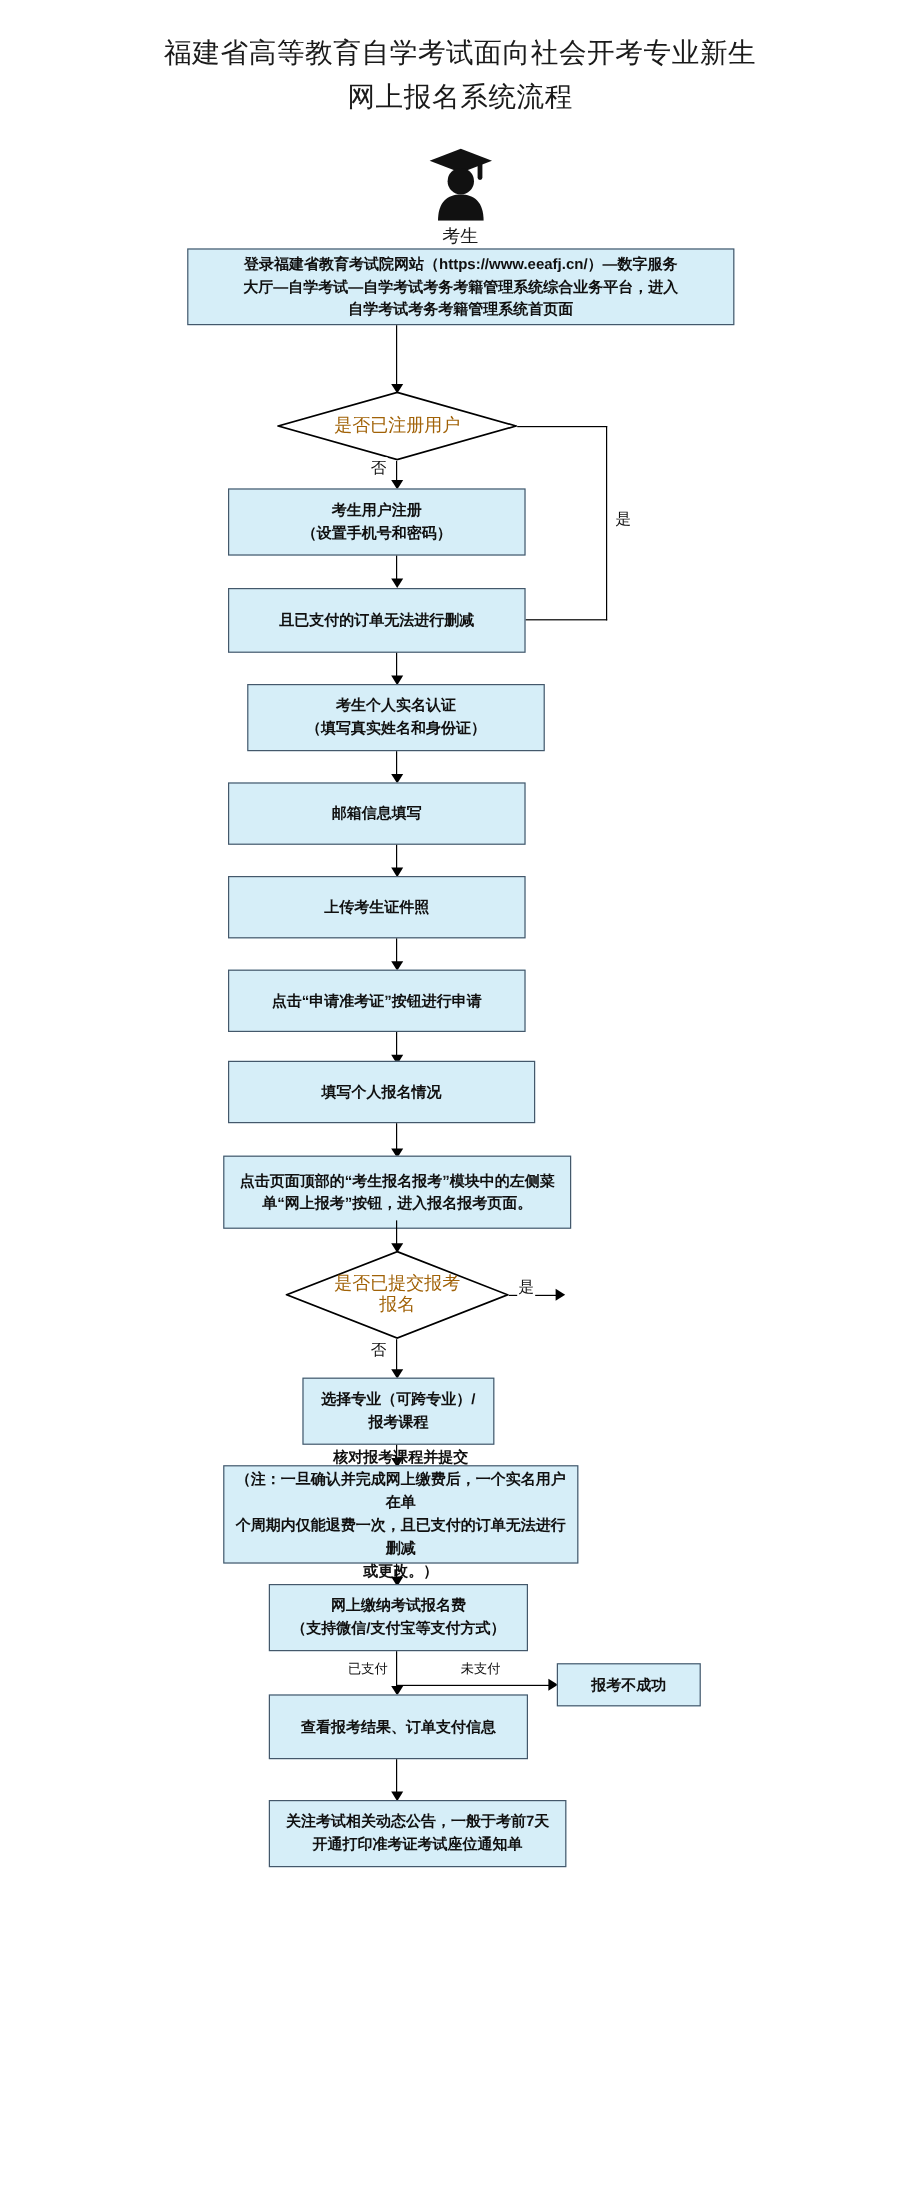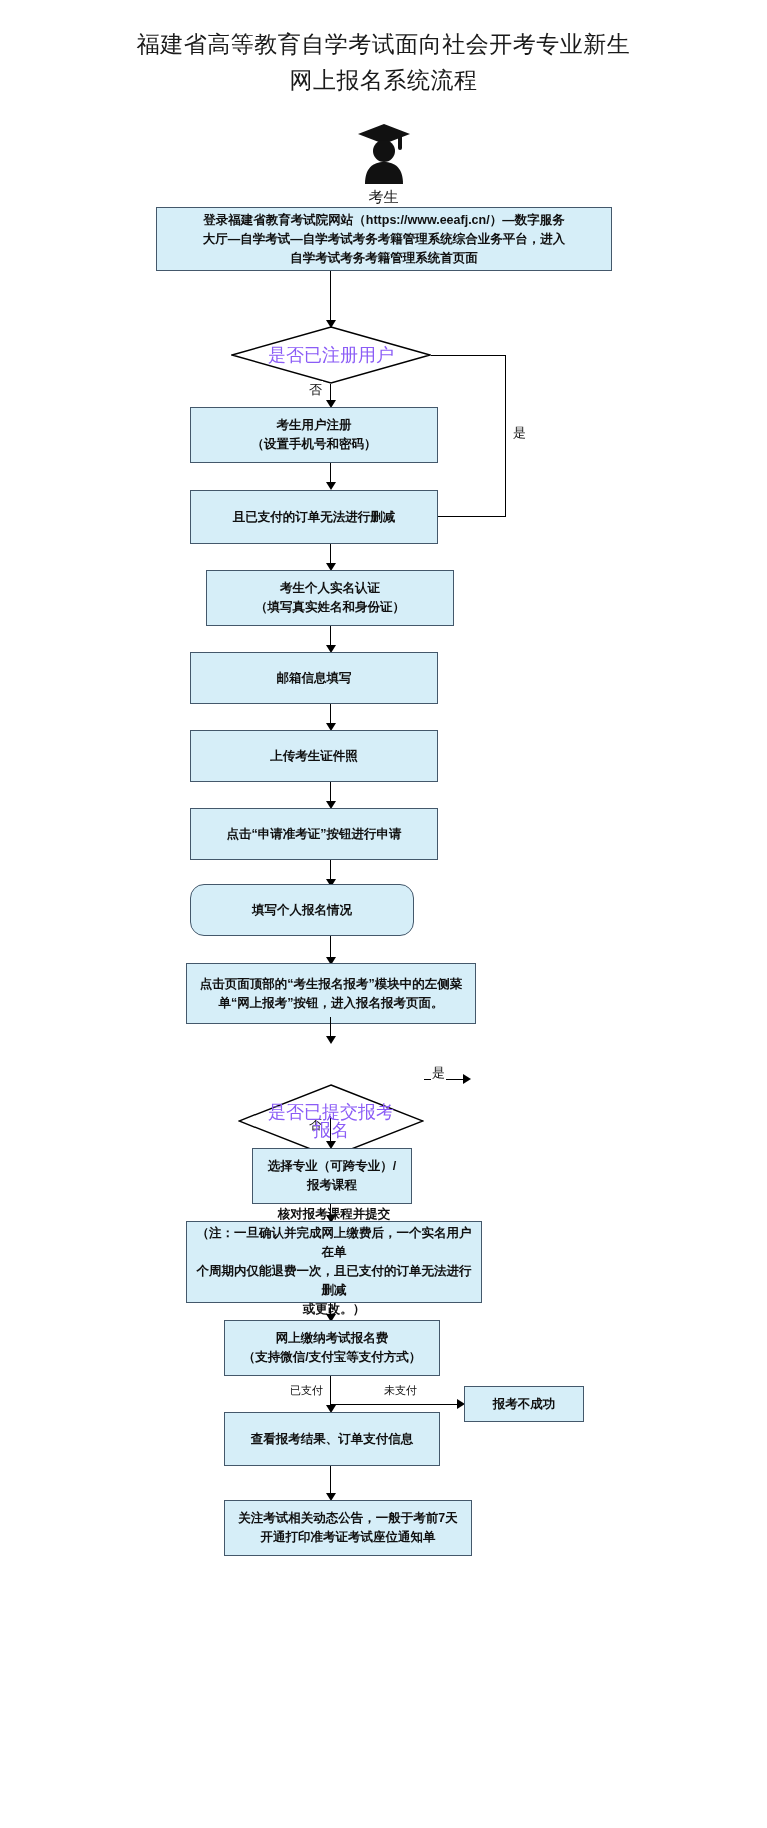--- a/index.html
+++ b/index.html
@@ -44,21 +44,21 @@
   }
 
   
   .diamond{
     position:absolute;
     display:flex;align-items:center;justify-content:center;
   }
   .diamond svg{position:absolute;left:0;top:0;}
   .diamond .dtext{
     position:relative;z-index:2;text-align:center;
-    font-size:18px;line-height:18px;color:#8b5cf6;
+    font-size:15px;line-height:18px;color:#a16207;
   }
 
   
   .vline{position:absolute;width:0;border-left:1.6px solid #000;}
   .hline{position:absolute;height:0;border-top:1.6px solid #000;}
   .arrow-down{
     position:absolute;width:0;height:0;
     border-left:5px solid transparent;
     border-right:5px solid transparent;
     border-top:8px solid #000;
@@ -170,38 +170,38 @@
   <div class="vline" style="left:330px;top:782px;height:22px;"></div>
   <div class="arrow-down" style="left:326px;top:801px;"></div>
 
   <div class="node" style="left:190px;top:808px;width:248px;height:52px;">
     <div>点击“申请准考证”按钮进行申请</div>
   </div>
 
   <div class="vline" style="left:330px;top:860px;height:22px;"></div>
   <div class="arrow-down" style="left:326px;top:879px;"></div>
 
-  <div class="node" style="left:190px;top:884px;width:224px;height:52px;border-radius:14px;">
+  <div class="node" style="left:190px;top:884px;width:256px;height:52px;">
     <div>填写个人报名情况</div>
   </div>
 
   <div class="vline" style="left:330px;top:936px;height:24px;"></div>
   <div class="arrow-down" style="left:326px;top:957px;"></div>
 
   <div class="node" style="left:186px;top:963px;width:290px;height:61px;">
     <div>
       <div>点击页面顶部的“考生报名报考”模块中的左侧菜</div>
       <div>单“网上报考”按钮，进入报名报考页面。</div>
     </div>
   </div>
 
   <div class="vline" style="left:330px;top:1017px;height:22px;"></div>
   <div class="arrow-down" style="left:326px;top:1036px;"></div>
 
-  <div class="diamond" style="left:238px;top:1084px;width:186px;height:74px;font-family:Liberation Serif, serif;">
+  <div class="diamond" style="left:238px;top:1042px;width:186px;height:74px;font-family:Liberation Serif, serif;">
     <svg width="186" height="74" viewBox="0 0 186 74">
       <polygon points="93,1 185,37 93,73 1,37" fill="#ffffff" stroke="#000" stroke-width="1.4"></polygon>
     </svg>
     <div class="dtext">
       <div>是否已提交报考</div>
       <div>报名</div>
     </div>
   </div>
 
   <div class="hline" style="left:424px;top:1079px;width:42px;"></div>

